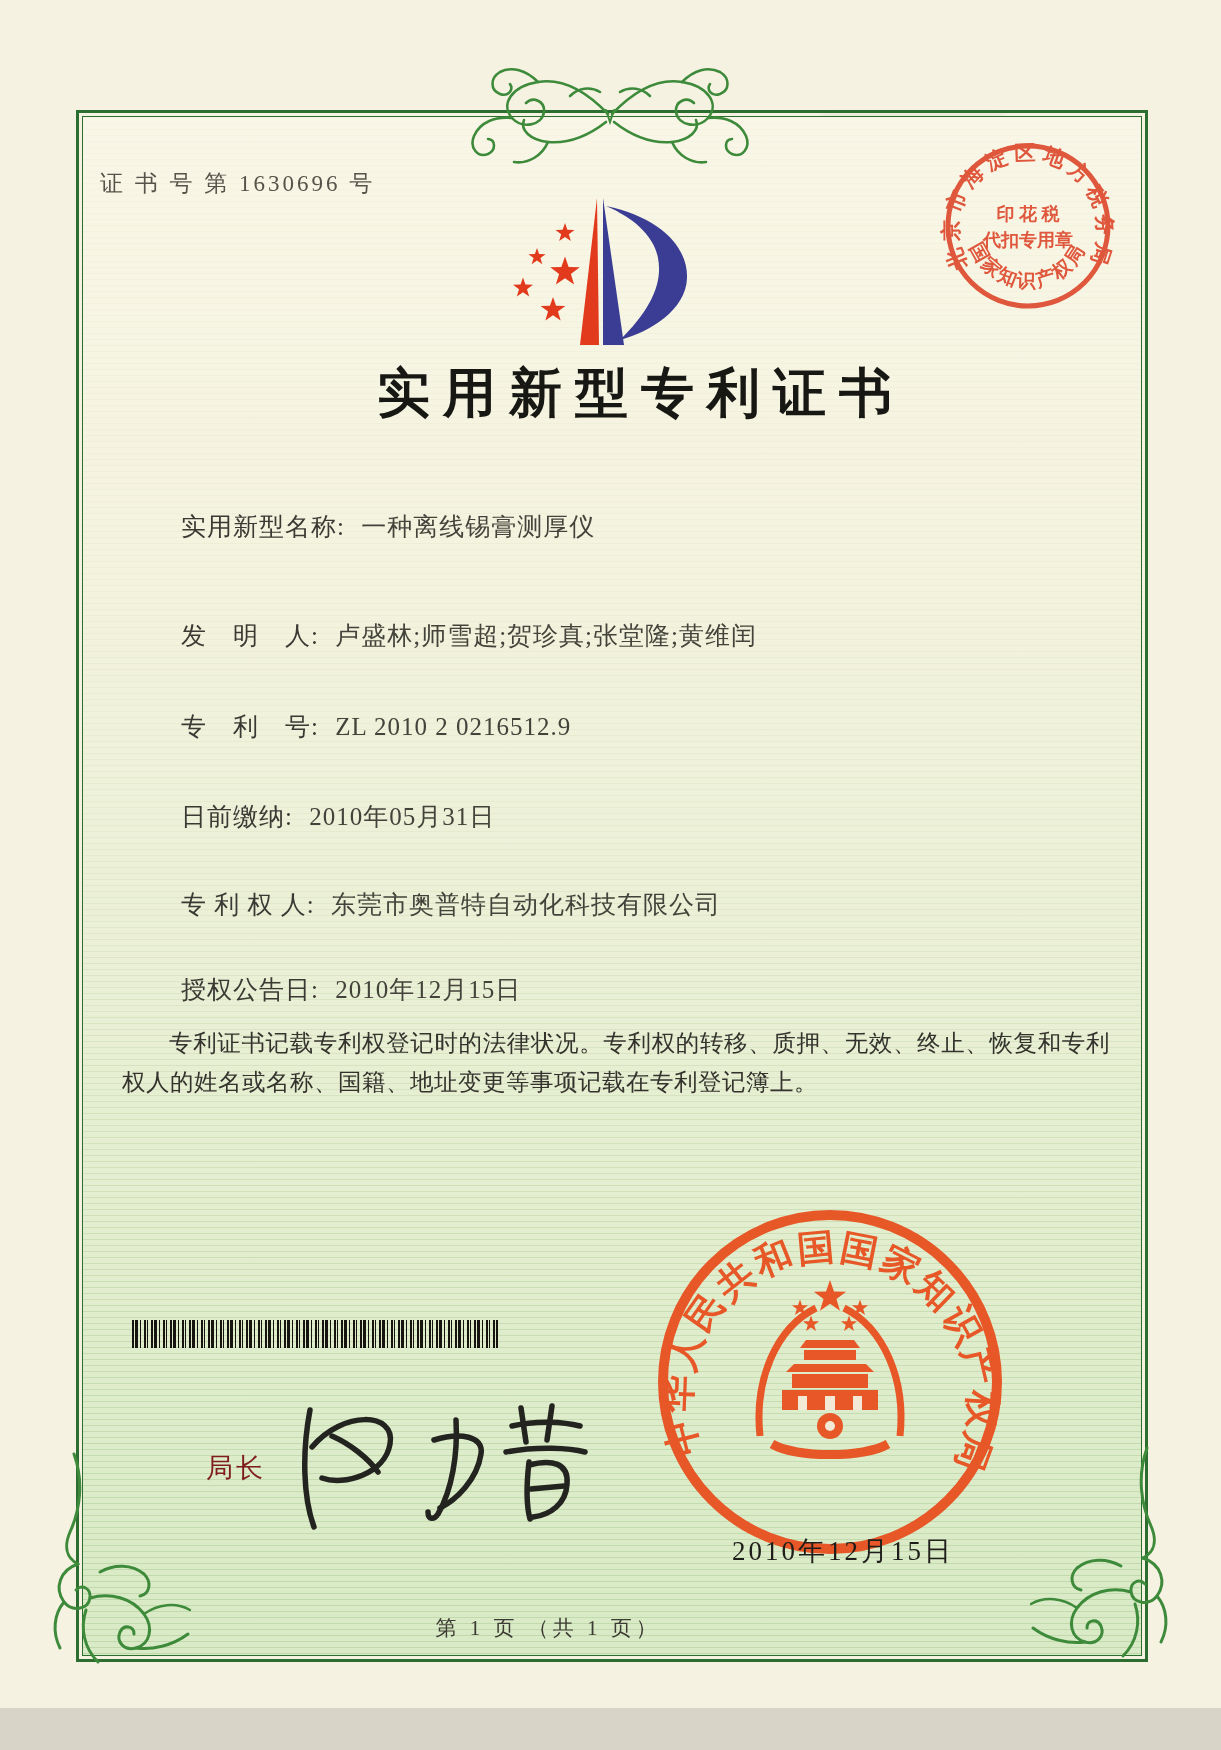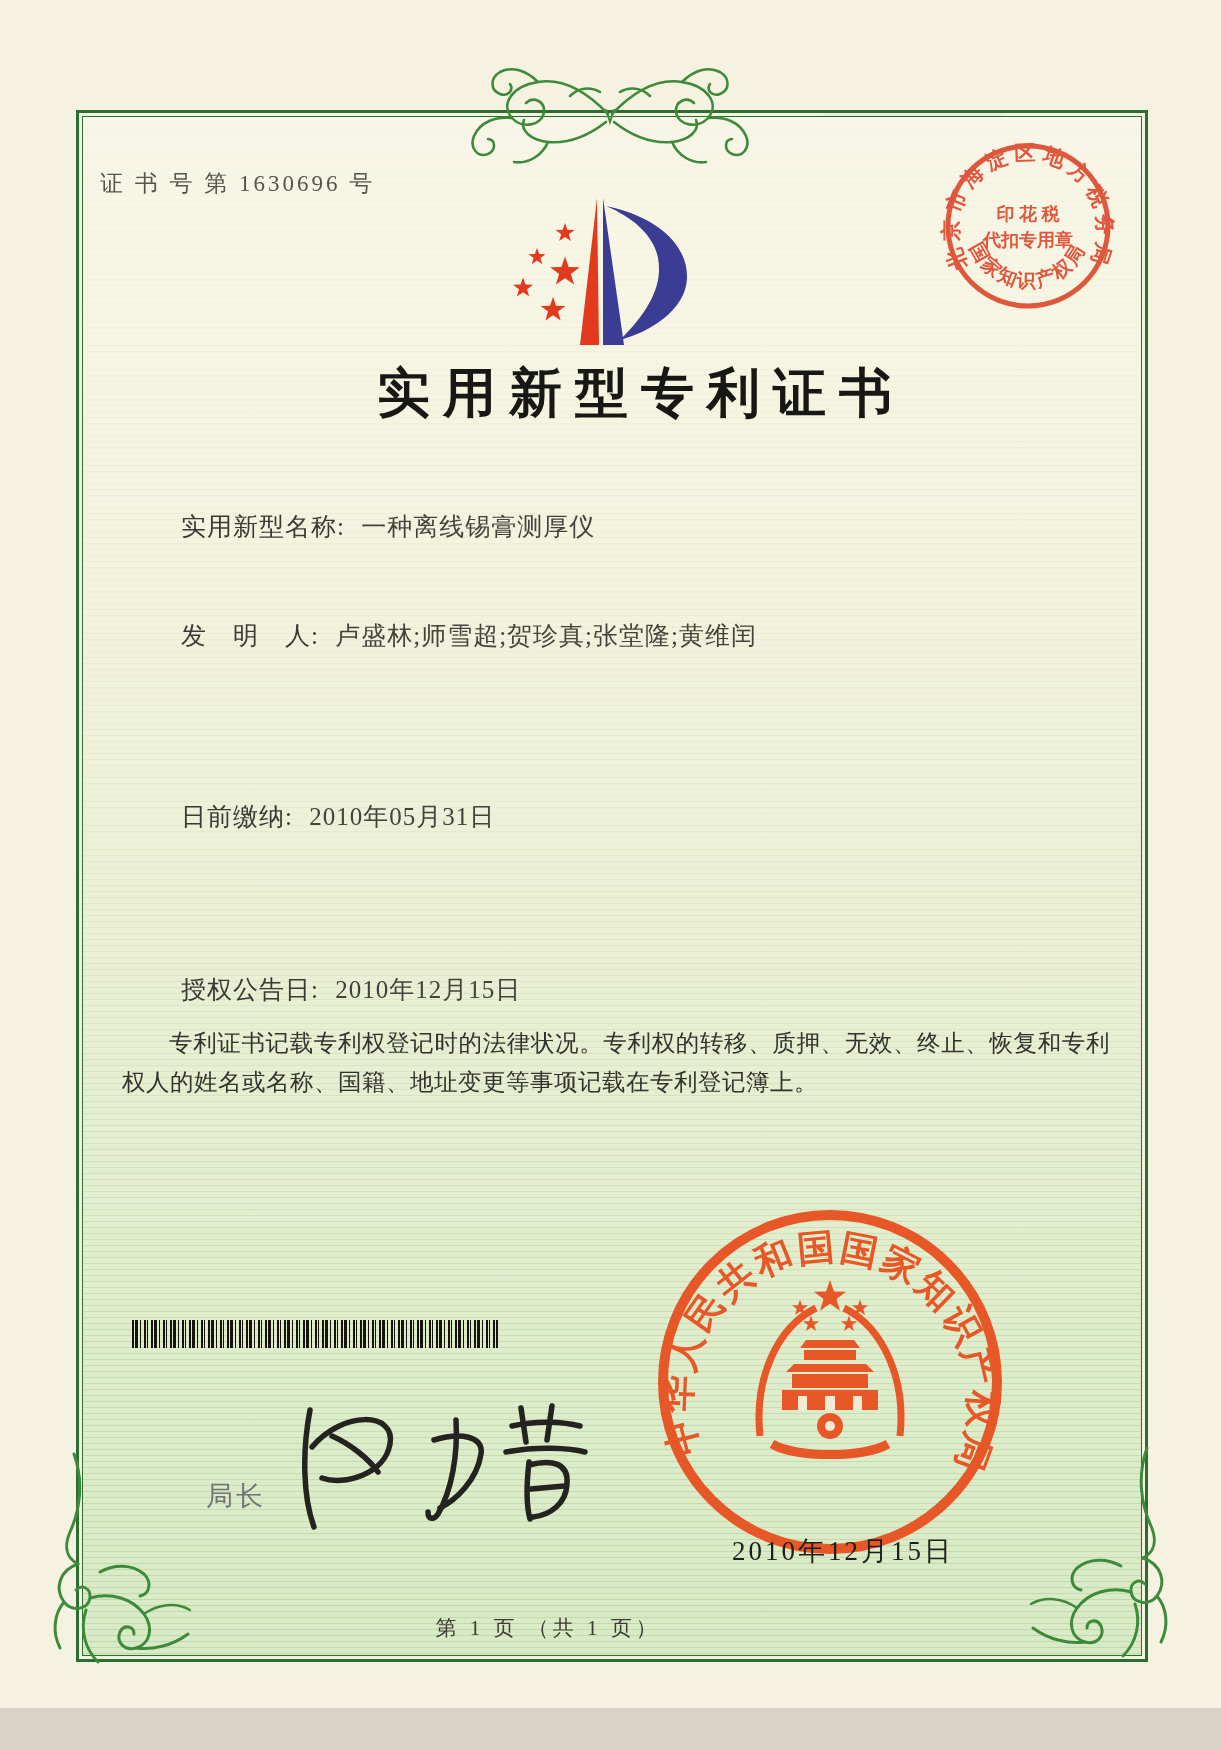--- a/index.html
+++ b/index.html
@@ -32,21 +32,21 @@
   .f-label{letter-spacing:1px;}
   .f-value{margin-left:10px;letter-spacing:1px;color:#44433b;}
 
   .body-text{position:absolute;left:122px;top:1024px;width:988px;z-index:5;}
   .body-text p{margin:0;font-size:23.5px;line-height:38.5px;color:#33322c;text-indent:2em;text-align:justify;letter-spacing:.5px;}
 
   .barcode{position:absolute;left:132px;top:1320px;width:366px;height:28px;z-index:5;
     background:
       repeating-linear-gradient(90deg,#17140f 0 2px,transparent 2px 3px,#17140f 3px 6px,transparent 6px 8px,#17140f 8px 9px,transparent 9px 12px,#17140f 12px 14px,transparent 14px 15px,#17140f 15px 16px,transparent 16px 19px);}
 
-  .sig-title{position:absolute;left:206px;top:1450px;font-size:27px;letter-spacing:3px;color:#737373;z-index:6;margin-top:28px;}
+  .sig-title{position:absolute;left:206px;top:1450px;font-size:27px;letter-spacing:3px;color:#7f1d1d;z-index:6;}
   .sig-svg{position:absolute;left:288px;top:1392px;z-index:6;}
   .sig-name-text{position:absolute;left:288px;top:1392px;font-size:0;color:transparent;}
 
   .tax-stamp{position:absolute;left:938px;top:136px;z-index:6;opacity:.92;}
   .sipo-logo{position:absolute;left:500px;top:190px;z-index:5;}
   .seal{position:absolute;left:648px;top:1200px;z-index:5;opacity:.95;}
 
   .issue-date{position:absolute;left:732px;top:1533px;font-size:27px;letter-spacing:3px;color:#1f1e1a;z-index:7;}
 
   .footer{position:absolute;left:298px;top:1614px;width:500px;text-align:center;font-size:21px;letter-spacing:4px;color:#3c3b33;z-index:5;}
@@ -142,23 +142,31 @@
   <div class="title">实用新型专利证书</div>
 
   <div class="field-row" style="top:510px">
     <span class="f-label">实用新型名称:</span>
     <span class="f-value">一种离线锡膏测厚仪</span>
   </div>
   <div class="field-row" style="top:619px">
     <span class="f-label">发　明　人:</span>
     <span class="f-value">卢盛林;师雪超;贺珍真;张堂隆;黄维闰</span>
   </div>
+  <div class="field-row" style="top:710px">
+    <span class="f-label">专　利　号:</span>
+    <span class="f-value">ZL 2010 2 0216512.9</span>
+  </div>
   <div class="field-row" style="top:800px">
     <span class="f-label">日前缴纳:</span>
     <span class="f-value">2010年05月31日</span>
+  </div>
+  <div class="field-row" style="top:888px">
+    <span class="f-label">专 利 权 人:</span>
+    <span class="f-value">东莞市奥普特自动化科技有限公司</span>
   </div>
   <div class="field-row" style="top:973px">
     <span class="f-label">授权公告日:</span>
     <span class="f-value">2010年12月15日</span>
   </div>
 
   <div class="body-text">
     <p>专利证书记载专利权登记时的法律状况。专利权的转移、质押、无效、终止、恢复和专利权人的姓名或名称、国籍、地址变更等事项记载在专利登记簿上。</p>
   </div>
 

